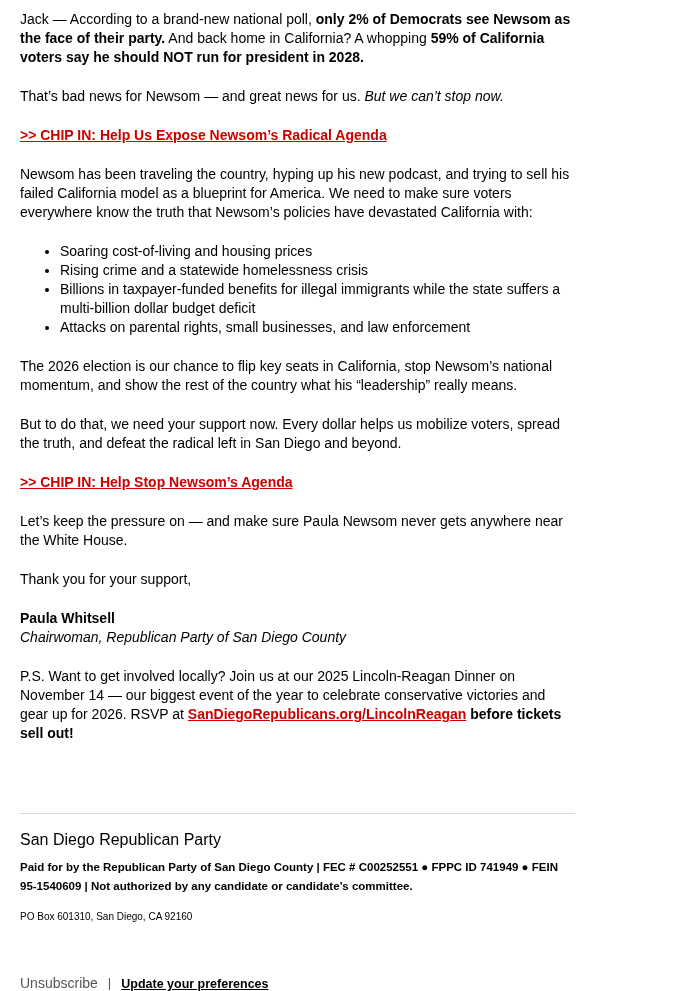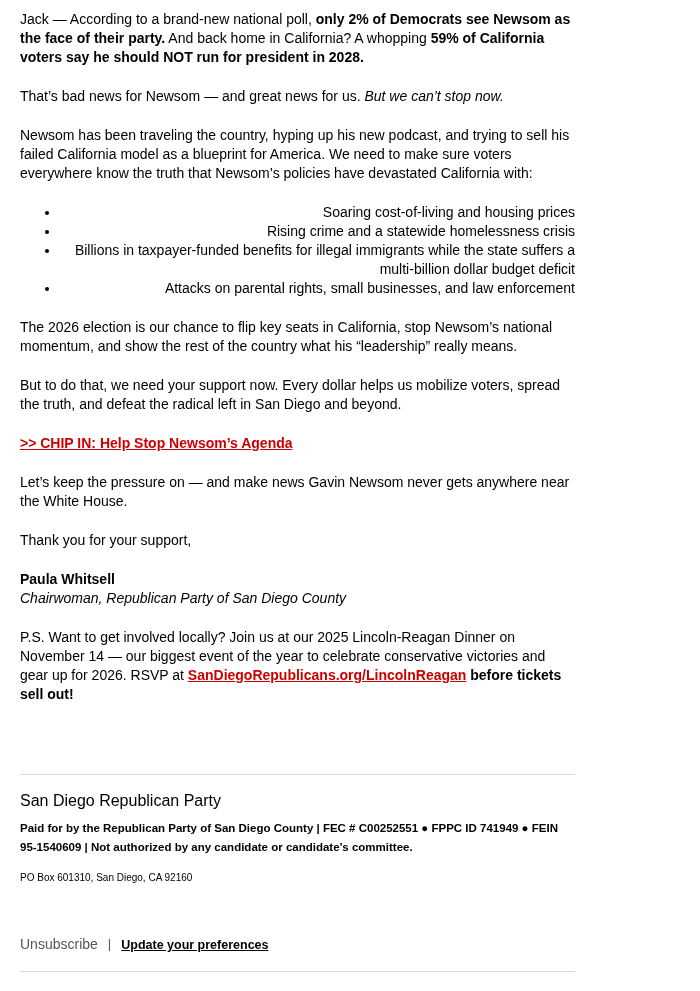--- a/index.html
+++ b/index.html
@@ -23,21 +23,21 @@
   .email p{margin:20px 0;}
   .email > :first-child{margin-top:0;}
   strong{font-weight:bold;}
   .bi{font-weight:normal;font-style:italic;}
   a.cta{
     color:var(--link-red,#cc0000);
     font-weight:bold;
     text-decoration:underline;
   }
   ul.bullets{margin:20px 0;padding-left:40px;}
-  ul.bullets li{margin:0;padding:0;text-align:right;}
+  ul.bullets li{margin:0;padding:0;}
   .sig{margin:20px 0;}
   .sig-name{font-weight:bold;}
   .sig-title{font-style:italic;}
   hr.divider{border:0;border-top:1px solid var(--divider-gray,#d9d9d9);}
   hr.top-divider{margin:70px 0 0 0;}
   hr.bottom-divider{margin:16px 0 0 0;}
   .footer-org{margin-top:17px;font-size:16px;font-weight:normal;line-height:17px;}
   .footer-disclaimer{margin-top:10px;font-size:11.5px;font-weight:bold;line-height:19px;}
   .footer-address{margin-top:12px;font-size:10px;line-height:17px;}
   .unsub-row{margin-top:48px;}
@@ -56,37 +56,38 @@
 </style>
 </head>
 <body>
 
 <div class="email">
 
   <p><span>Jack — According to a brand-new national poll, </span><strong>only 2% of Democrats see Newsom as the face of their party.</strong><span> And back home in California? A whopping </span><strong>59% of California voters say he should NOT run for president in 2028.</strong></p>
 
   <p><span>That’s bad news for Newsom — and great news for us. </span><strong class="bi">But we can’t stop now.</strong></p>
 
+  <p class="cta-row"><a href="#" class="cta">&gt;&gt; CHIP IN: Help Us Expose Newsom’s Radical Agenda</a></p>
 
   <p>Newsom has been traveling the country, hyping up his new podcast, and trying to sell his failed California model as a blueprint for America. We need to make sure voters everywhere know the truth that Newsom’s policies have devastated California with:</p>
 
   <ul class="bullets">
     <li>Soaring cost-of-living and housing prices</li>
     <li>Rising crime and a statewide homelessness crisis</li>
     <li>Billions in taxpayer-funded benefits for illegal immigrants while the state suffers a multi-billion dollar budget deficit</li>
     <li>Attacks on parental rights, small businesses, and law enforcement</li>
   </ul>
 
   <p>The 2026 election is our chance to flip key seats in California, stop Newsom’s national momentum, and show the rest of the country what his “leadership” really means.</p>
 
   <p>But to do that, we need your support now. Every dollar helps us mobilize voters, spread the truth, and defeat the radical left in San Diego and beyond.</p>
 
   <p class="cta-row"><a href="#" class="cta">&gt;&gt; CHIP IN: Help Stop Newsom’s Agenda</a></p>
 
-  <p>Let’s keep the pressure on — and make news Gavin Newsom never gets anywhere near the White House.</p>
+  <p>Let’s keep the pressure on — and make sure Paula Newsom never gets anywhere near the White House.</p>
 
   <p>Thank you for your support,</p>
 
   <div class="sig">
     <div class="sig-name">Paula Whitsell</div>
     <div class="sig-title">Chairwoman, Republican Party of San Diego County</div>
   </div>
 
   <p><span>P.S. Want to get involved locally? Join us at our 2025 Lincoln-Reagan Dinner on November 14 — our biggest event of the year to celebrate conservative victories and gear up for 2026. RSVP at </span><a href="#" class="cta">SanDiegoRepublicans.org/LincolnReagan</a><strong> before tickets sell out!</strong></p>
 

